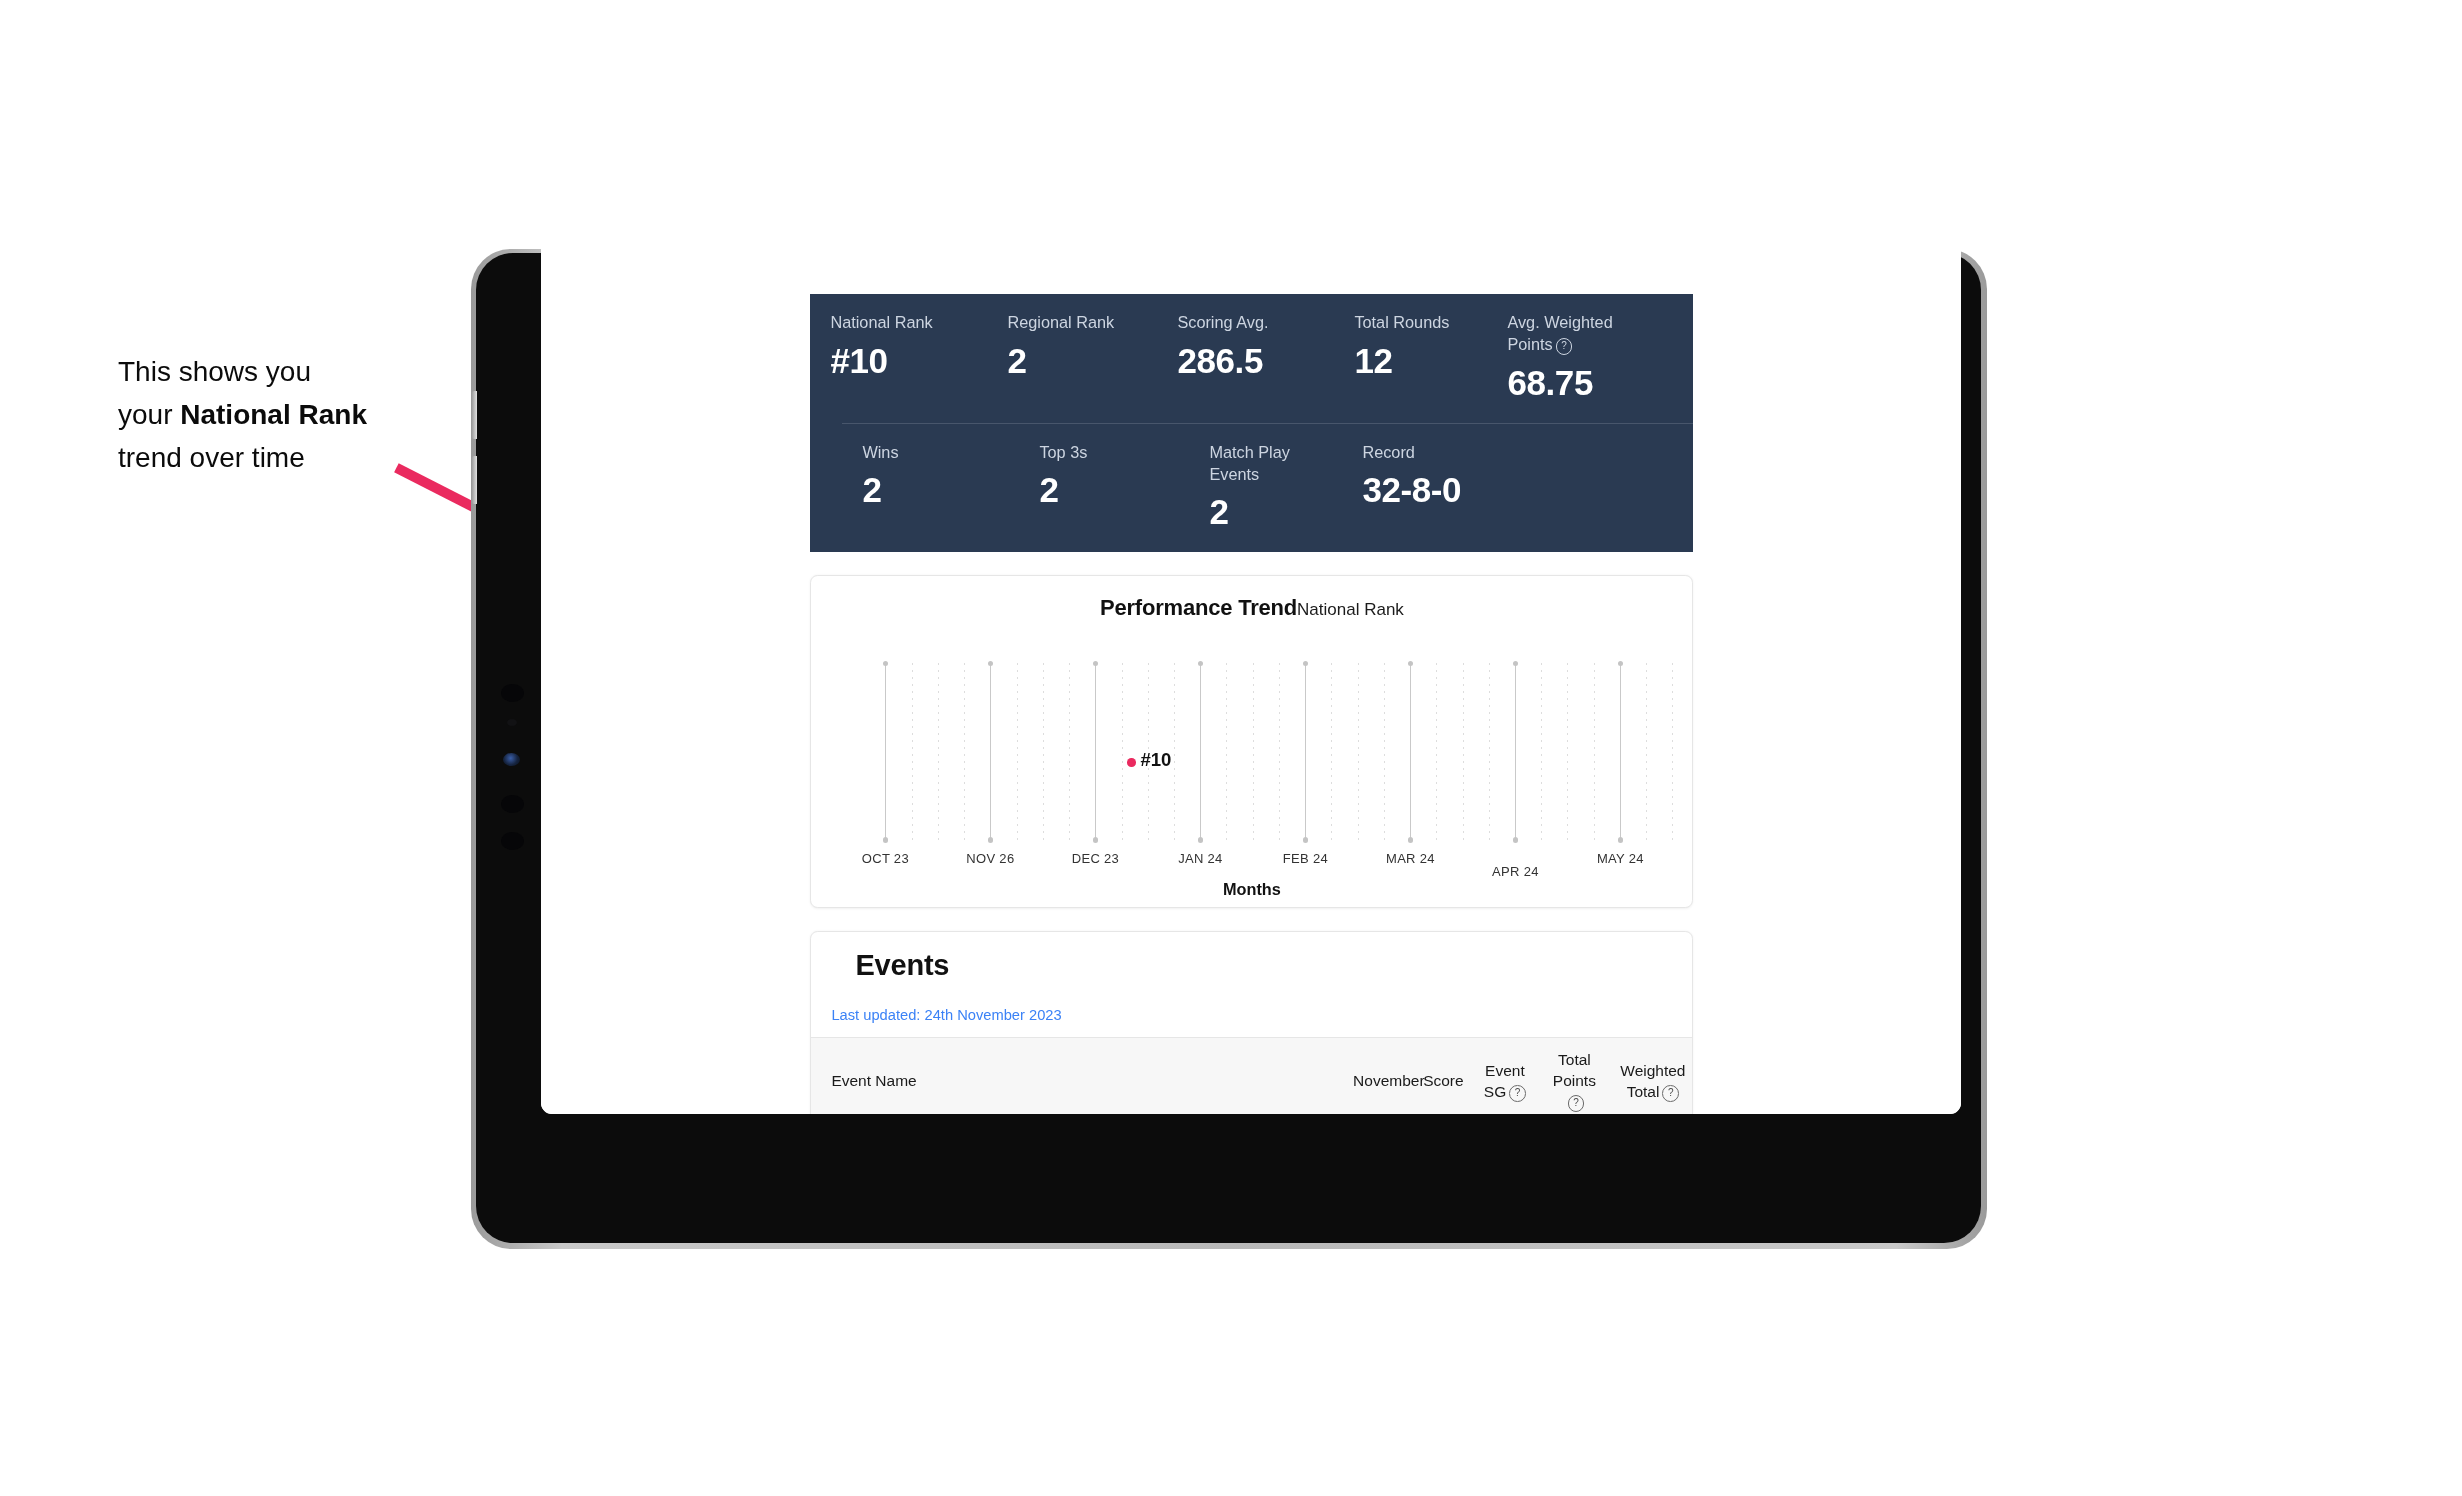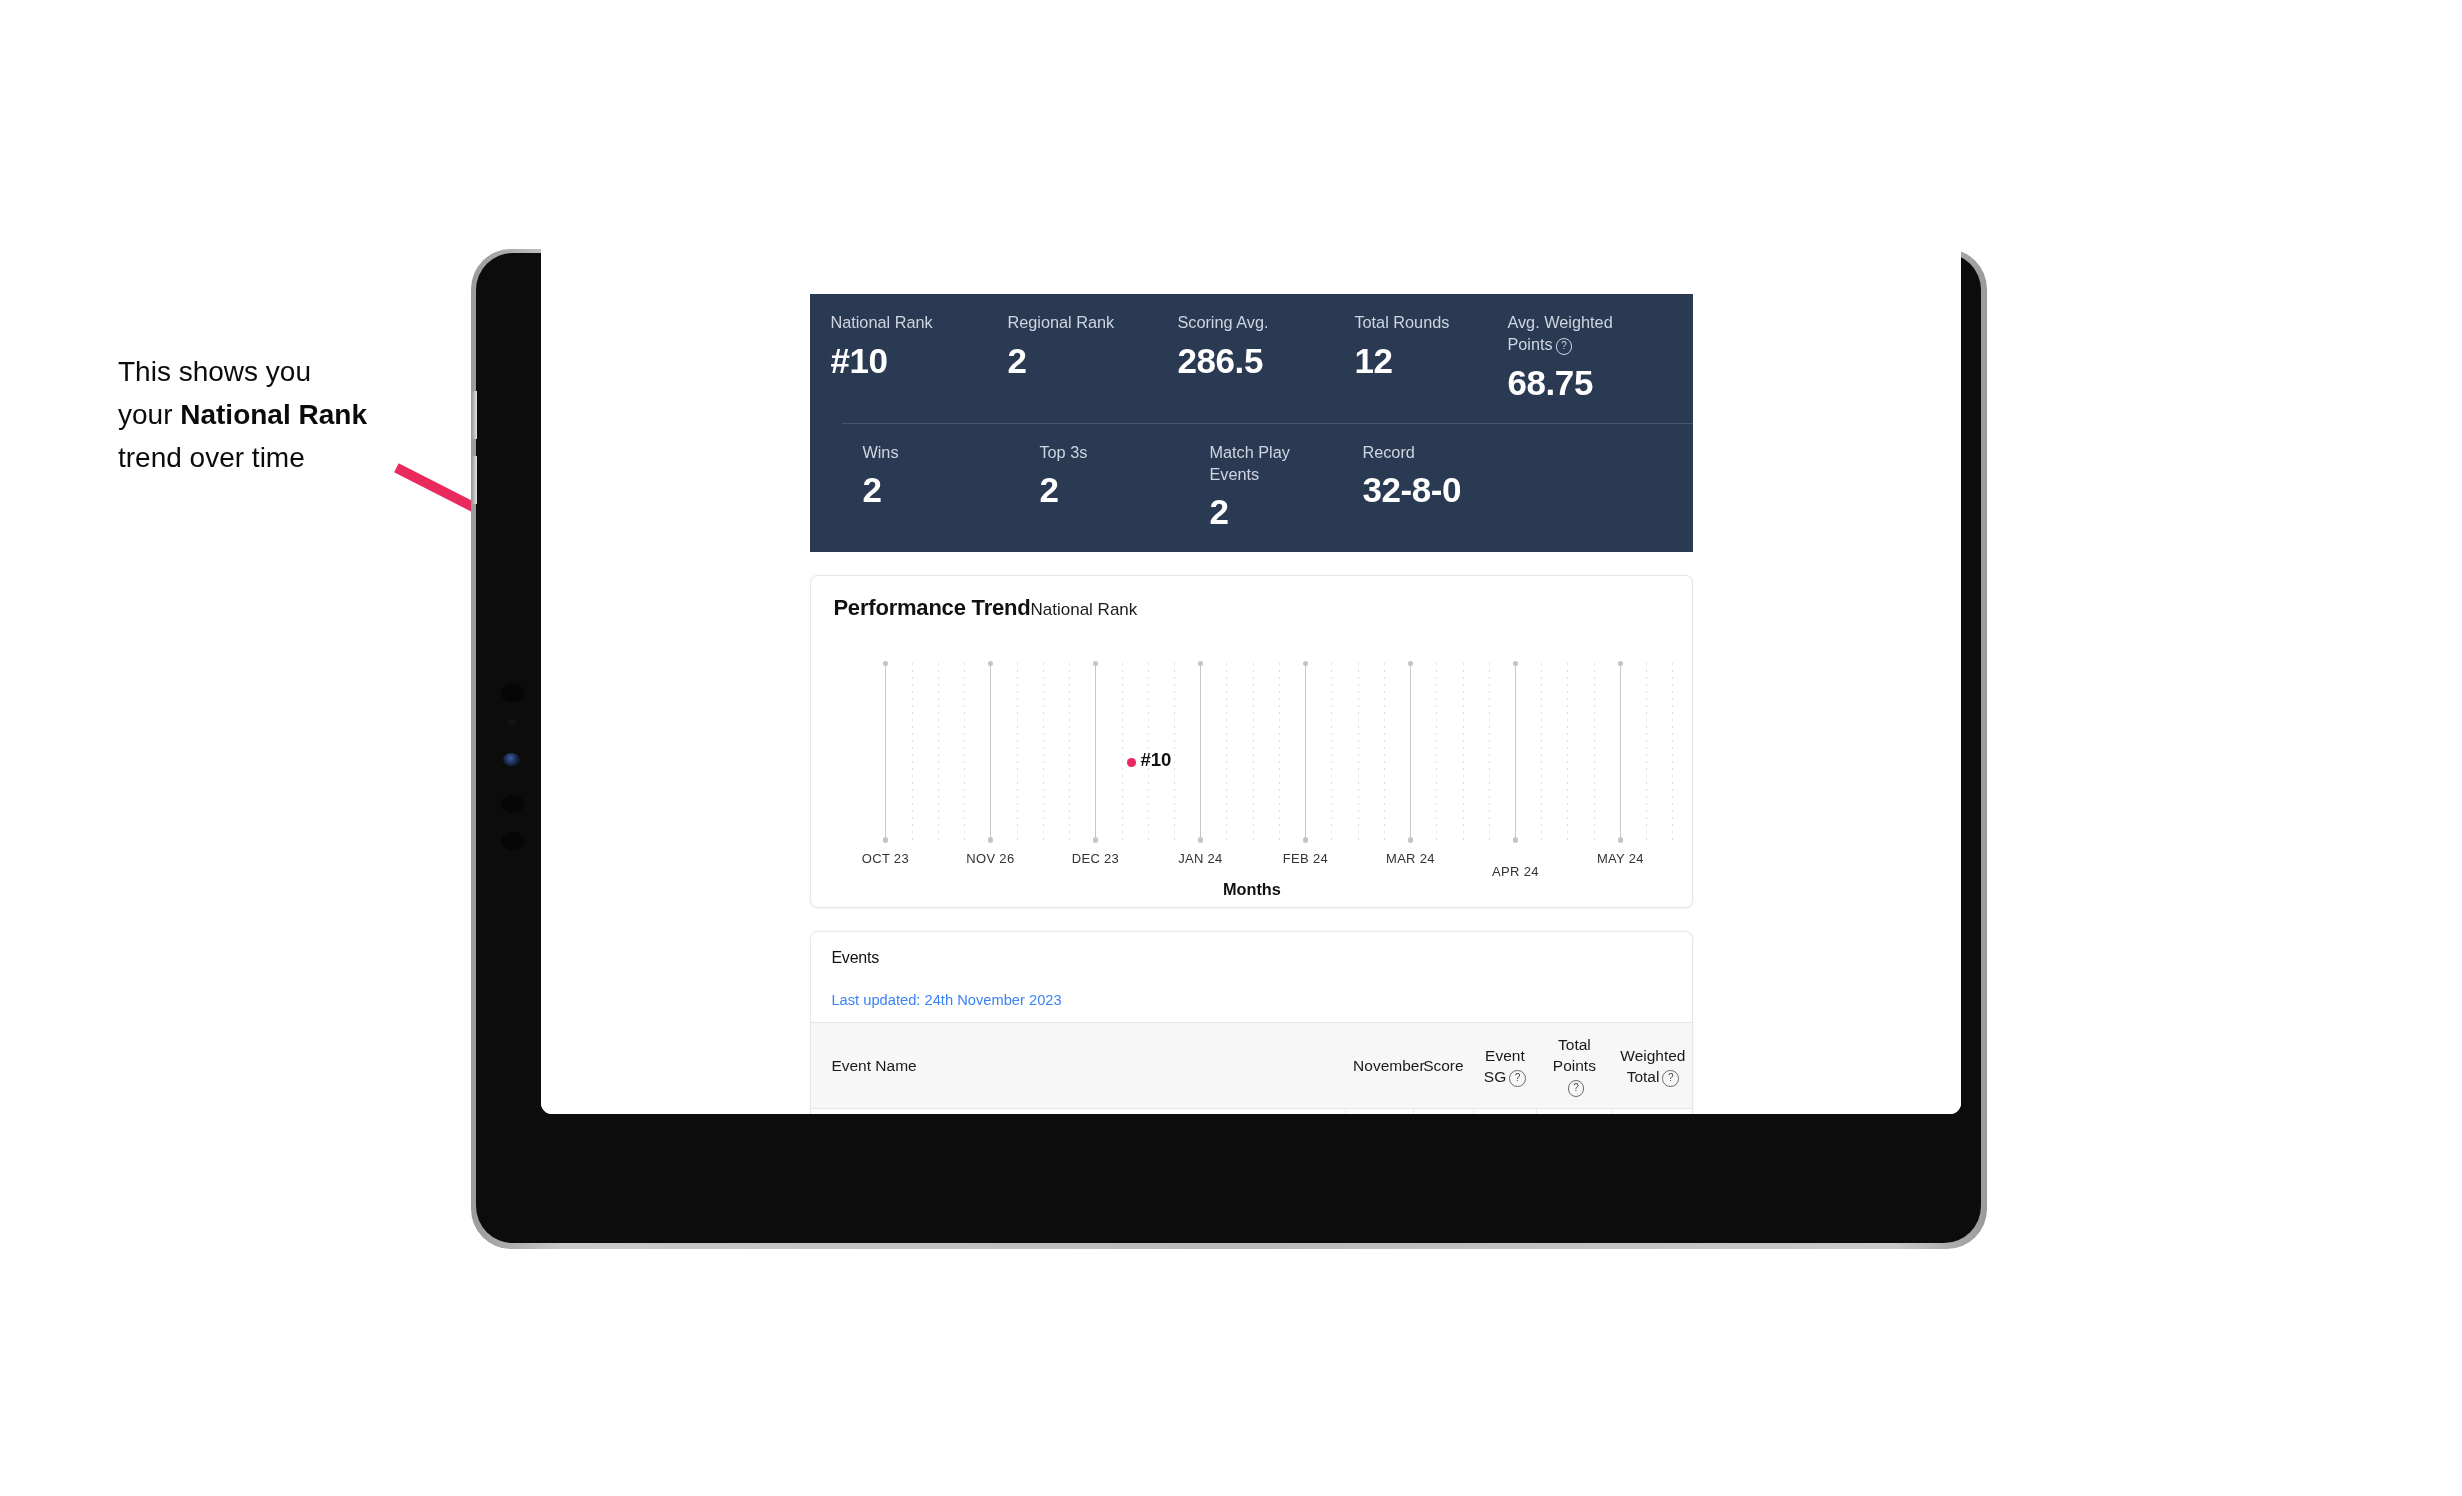--- a/index.html
+++ b/index.html
@@ -175,21 +175,21 @@
     border-radius: 7.7px;
     box-shadow: 0 0.8px 2.3px rgba(0,0,0,0.06);
     width: 883px;
     box-sizing: border-box;
   }
 
   
   .trend-card { margin-top: 23px; height: 333px; position: relative; }
   .trend-head {
     display: flex;
-    justify-content: flex-start;
+    justify-content: center;
     align-items: baseline;
     padding: 18.6px 22px 0 22px;
   }
   .trend-title {
     font-size: 22px;
     font-weight: 700;
     color: #111111;
     letter-spacing: -0.2px;
   }
   .trend-legend {
@@ -261,24 +261,25 @@
     text-align: center;
     font-size: 16.3px;
     font-weight: 700;
     color: #111111;
   }
 
   
   .events-card { margin-top: 23px; overflow: hidden; }
   .events-head { padding: 17px 20px 14px 20px; }
   .events-title {
-    font-size: 16px;
-    font-weight: 400;
+    font-size: 29px;
+    font-weight: 700;
     color: #111111;
     letter-spacing: -0.2px;
+    margin-left: 24px;
   }
   .events-sub {
     margin-top: 25px;
     font-size: 14.7px;
     color: #3b82f6;
   }
 
   table.events {
     width: 100%;
     border-collapse: collapse;

